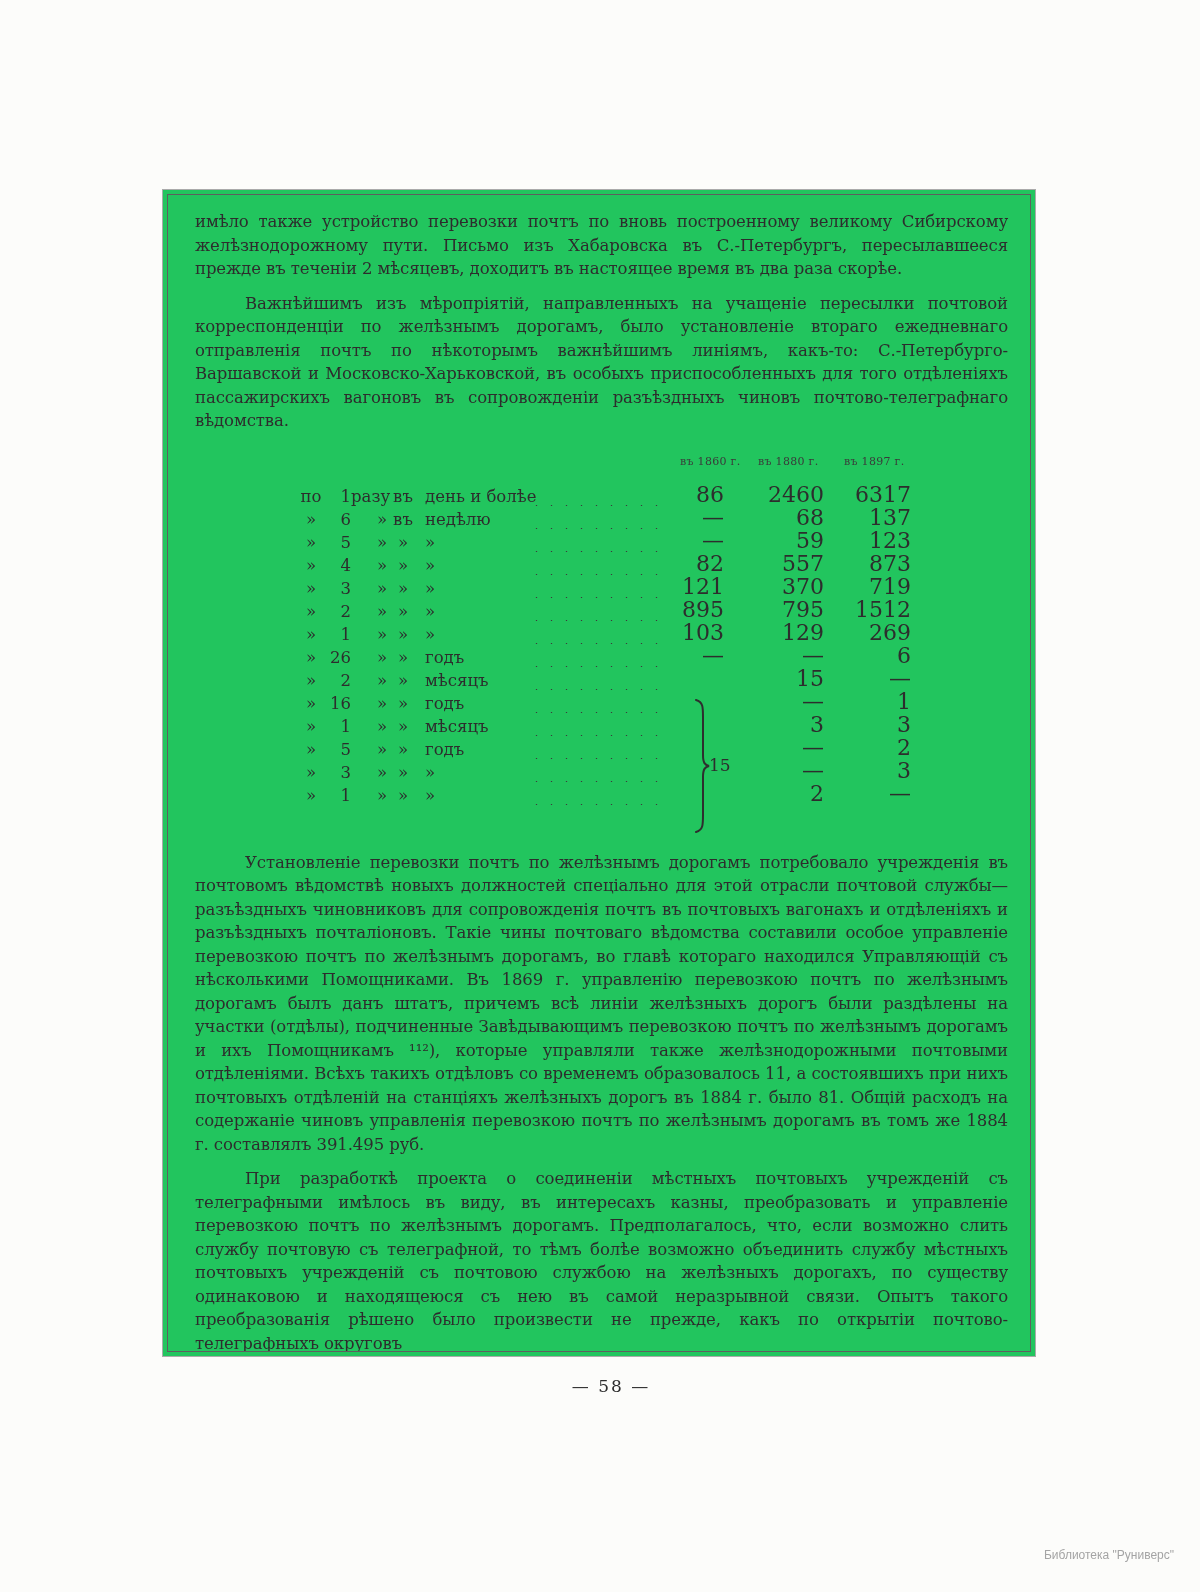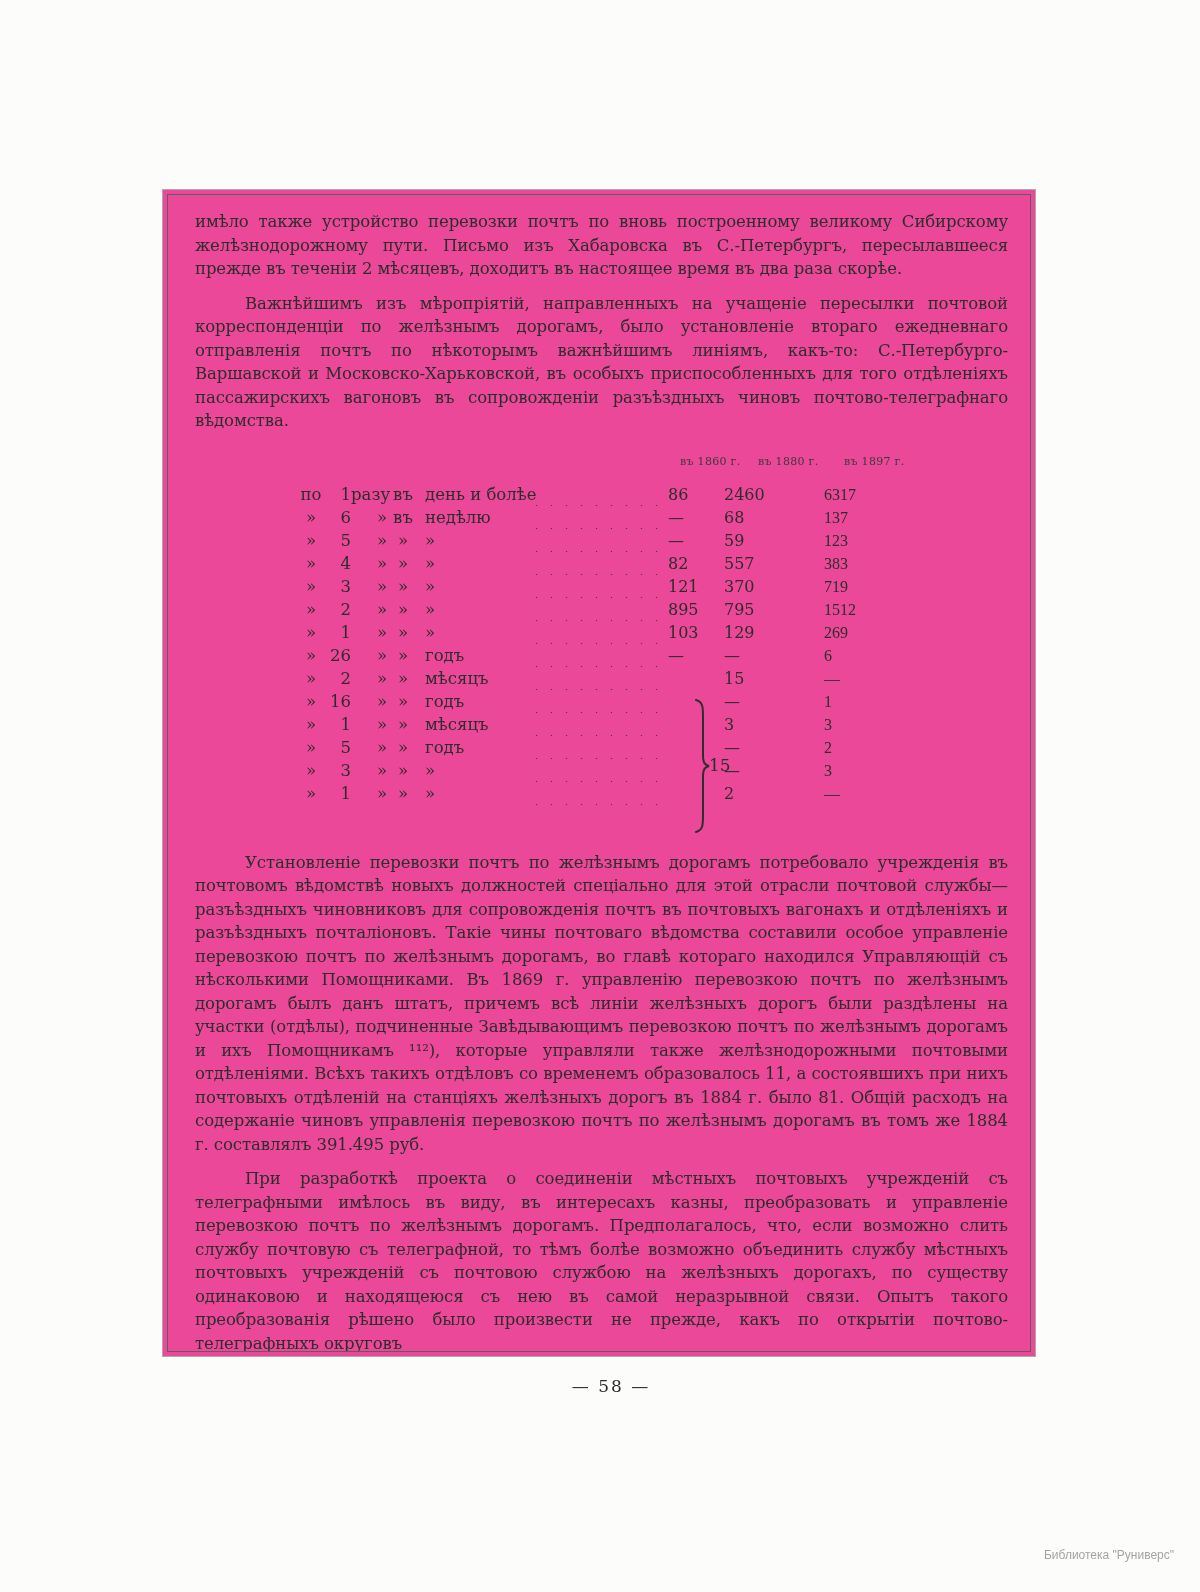--- a/index.html
+++ b/index.html
@@ -12,21 +12,21 @@
     overflow:hidden;
   }
 
   
   .frame {
     position:absolute; left:162px; top:189px;
     width:874px; height:1168px;
     border:1px solid #aaaaaa;
     padding:4px;
     box-sizing:border-box;
-    background:#ec4899;
+    background:#22c55e;
   }
   .frame-inner {
     width:100%; height:100%;
     border:1.5px solid #5e5e5e;
     box-sizing:border-box;
     padding:15px 22px 0 27px;
     overflow:hidden;
   }
 
   
@@ -66,24 +66,24 @@
   .tc4 { width:32px; text-align:center; }
   .tc5 { width:100px; padding-left:6px; white-space:nowrap; }
   .leader {
     flex:1; align-self:stretch;
     background-image:radial-gradient(circle, #3c3c3c 1.15px, transparent 1.45px);
     background-size:15px 23px;
     background-position:4px 12px;
     background-repeat:repeat-x;
     margin-right:2px;
   }
-  .tv  { flex:none; text-align:left; font-size:16px; }
+  .tv  { flex:none; text-align:right; font-size:22px; }
   .tv1 { width:56px; }
   .tv2 { width:100px; }
-  .tv3 { width:87px;font-family:Liberation Serif, serif; }
+  .tv3 { width:87px; }
 
   .brace {
     position:absolute; left:397px; top:246px;
   }
   .brace-value {
     position:absolute; left:412px; top:302px;
     font-size:17px;
   }
 
   
@@ -149,21 +149,21 @@
   </div>
           <div class="trow">
     <span class="tc tc1">»</span>
     <span class="tc tc2">4</span>
     <span class="tc tc3">»</span>
     <span class="tc tc4">»</span>
     <span class="tc tc5">»</span>
     <span class="leader"></span>
     <span class="tv tv1">82</span>
     <span class="tv tv2">557</span>
-    <span class="tv tv3">383</span>
+    <span class="tv tv3">873</span>
   </div>
           <div class="trow">
     <span class="tc tc1">»</span>
     <span class="tc tc2">3</span>
     <span class="tc tc3">»</span>
     <span class="tc tc4">»</span>
     <span class="tc tc5">»</span>
     <span class="leader"></span>
     <span class="tv tv1">121</span>
     <span class="tv tv2">370</span>

